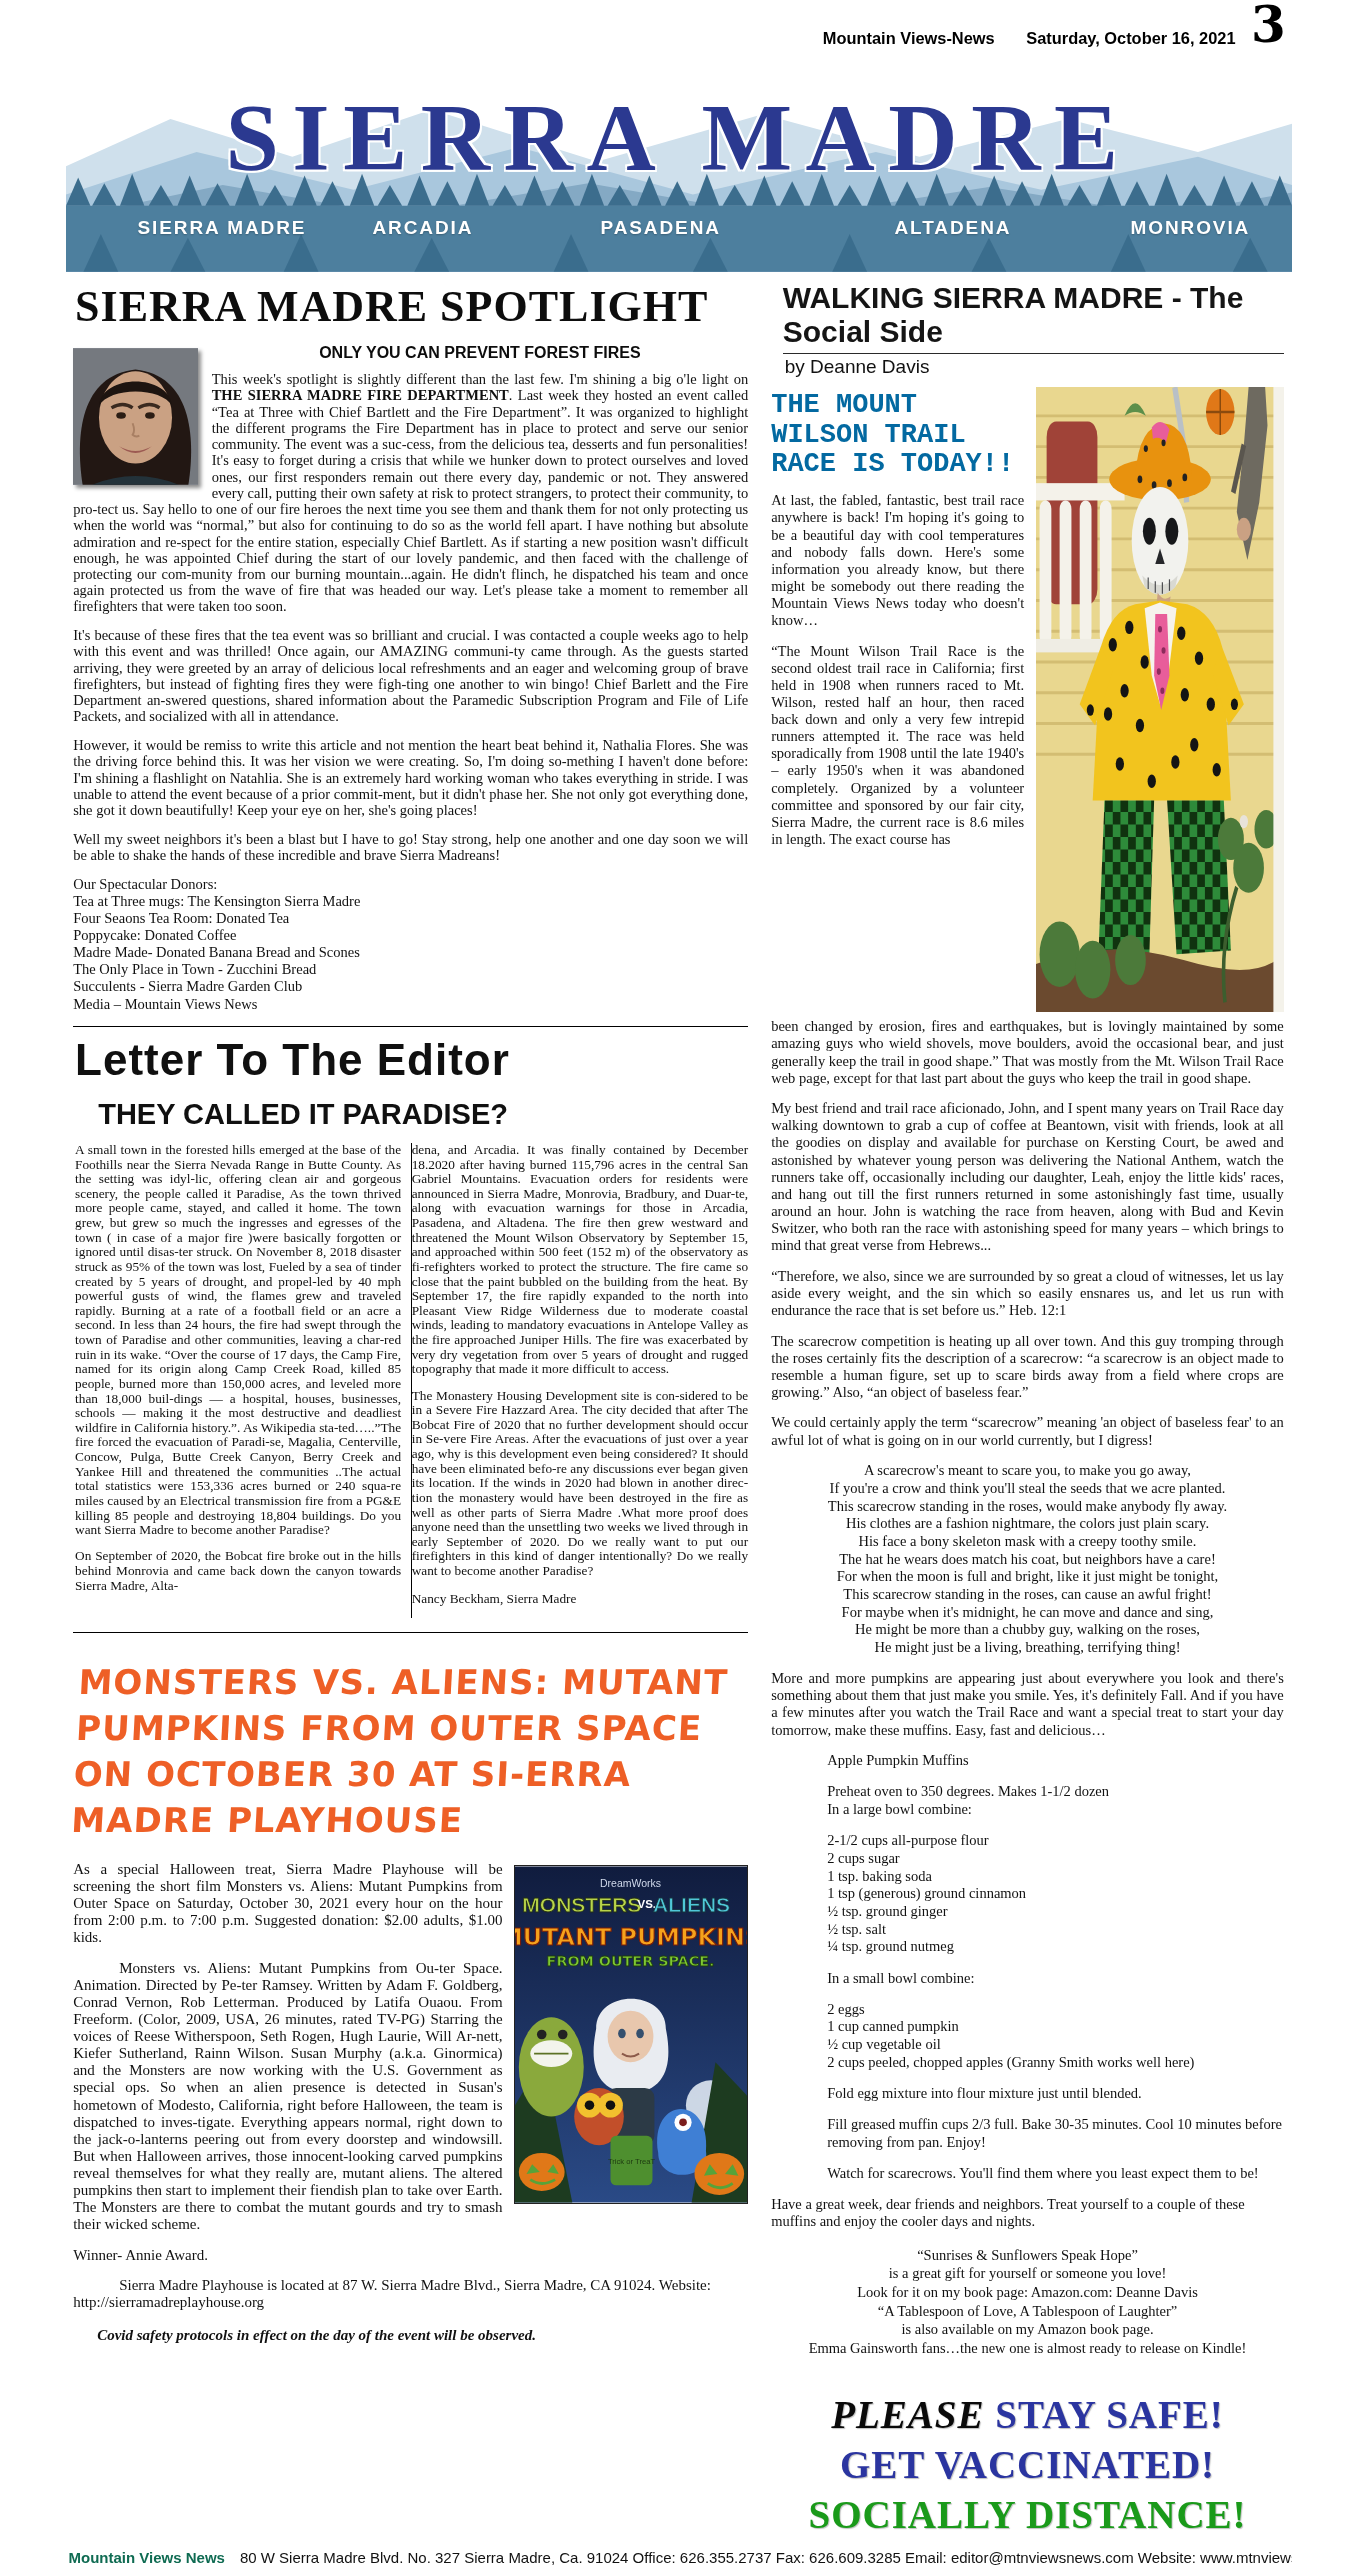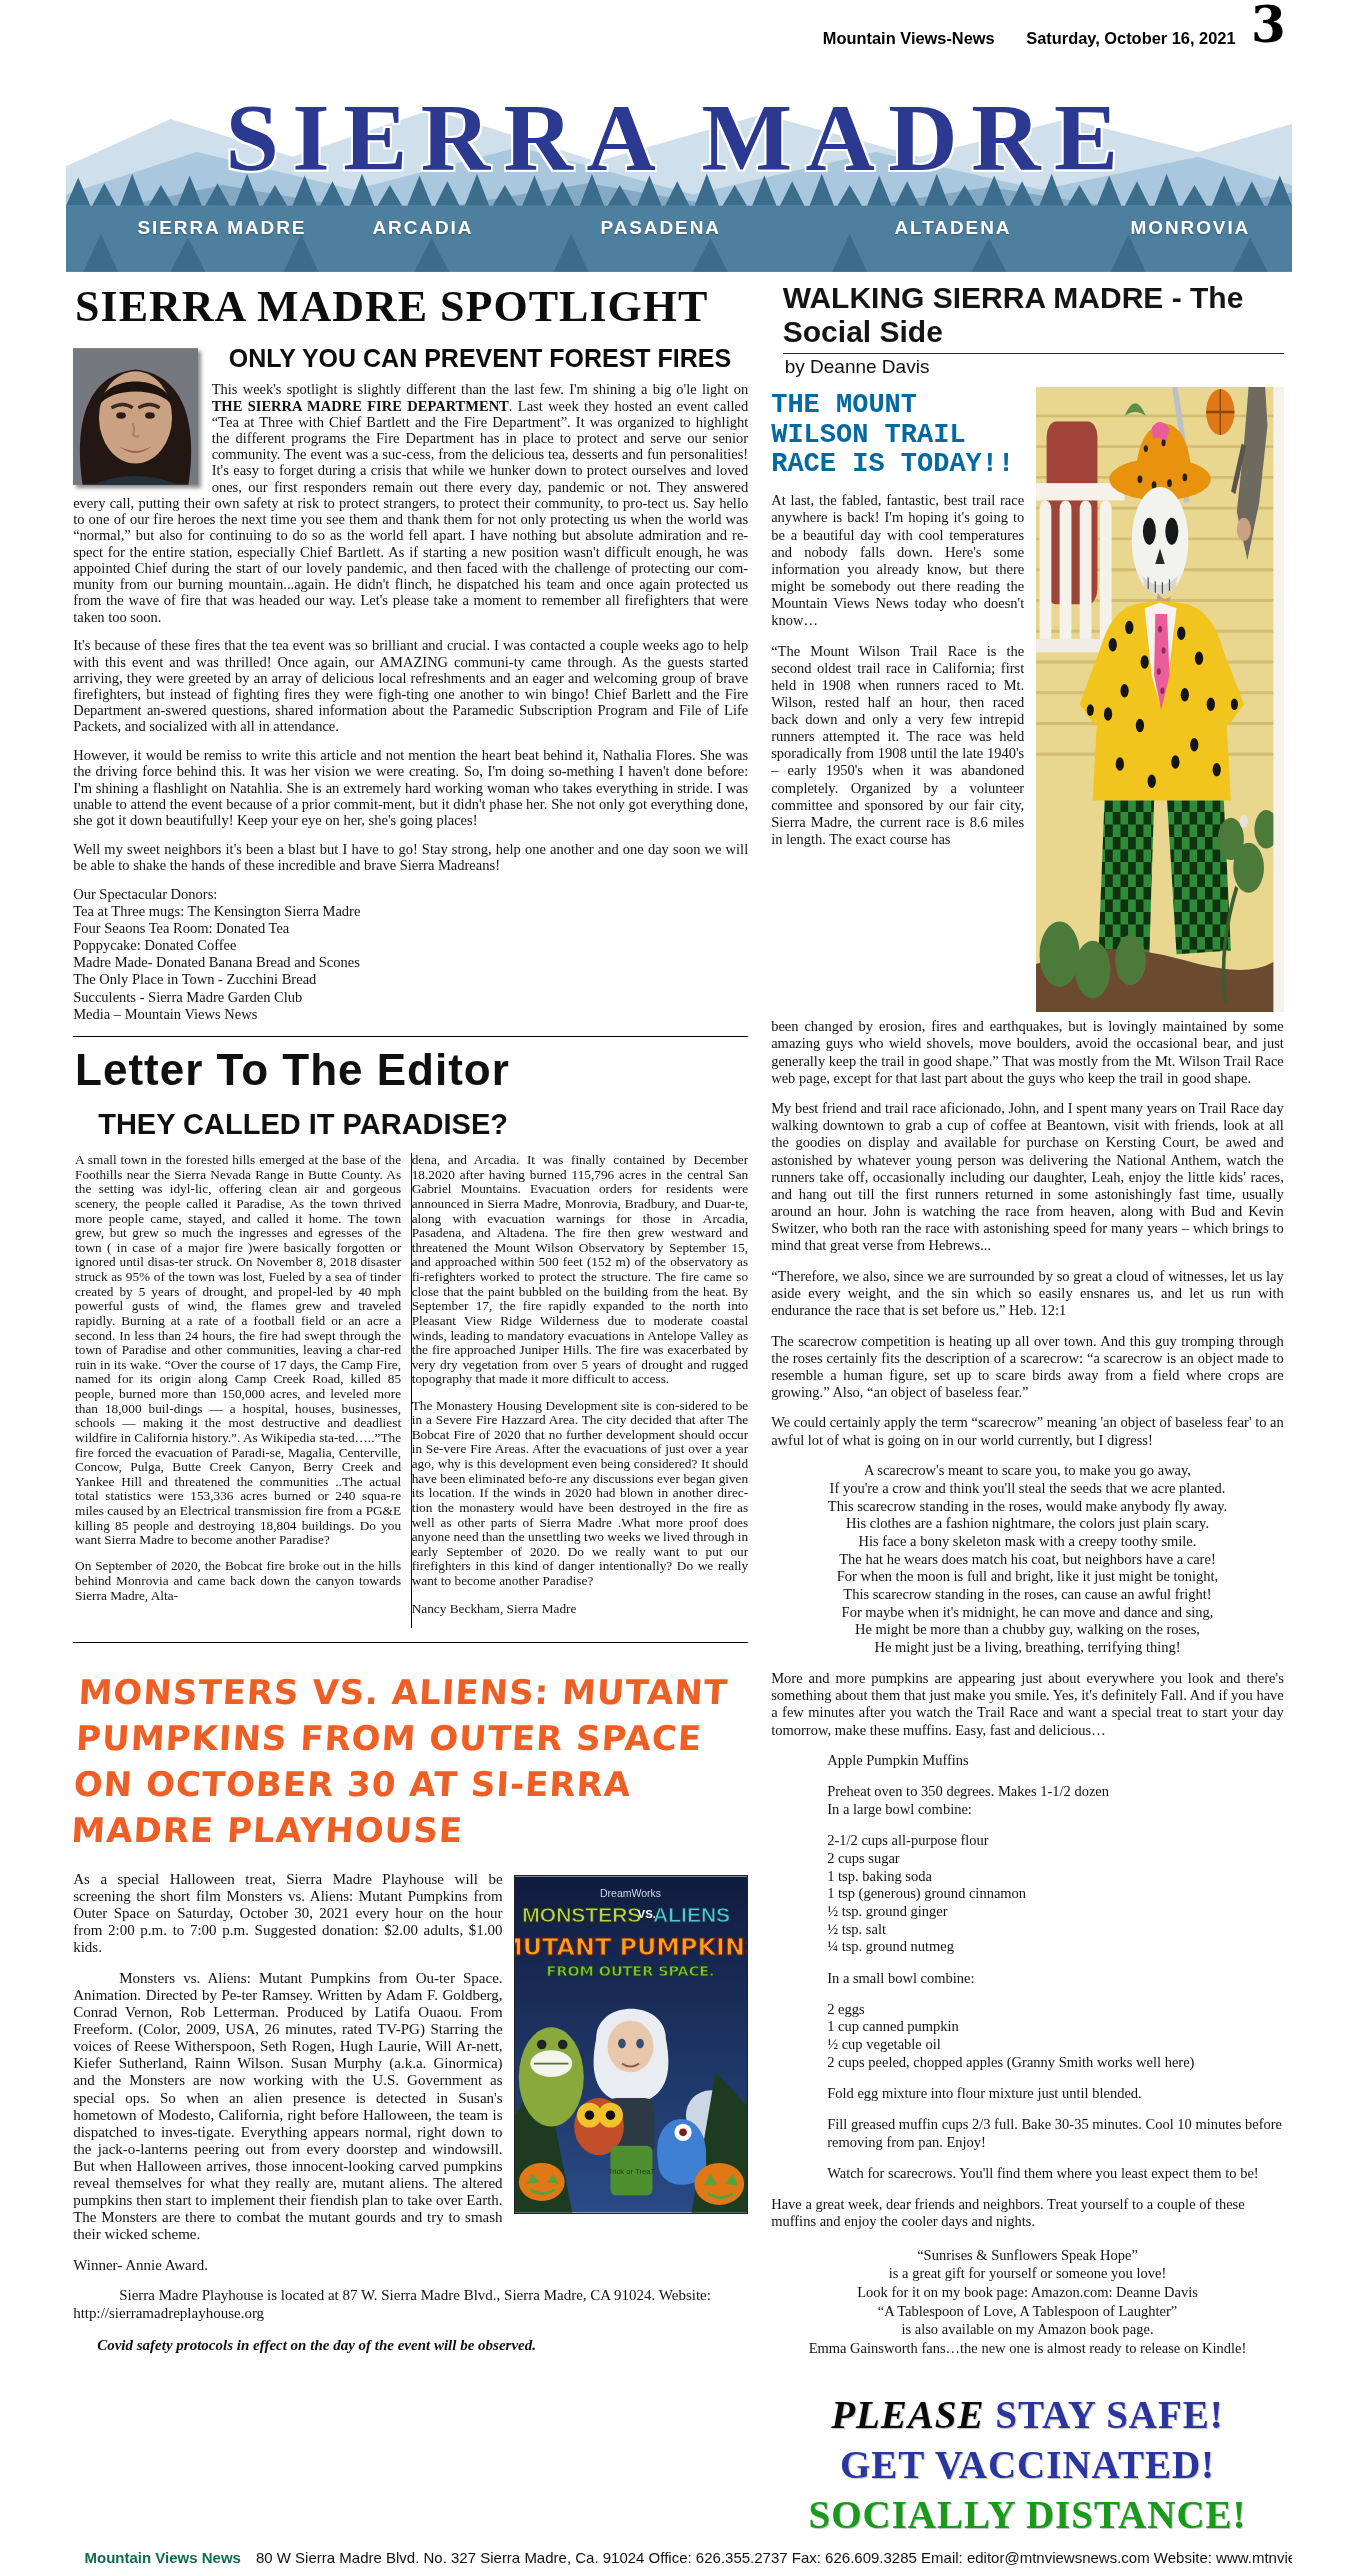--- a/index.html
+++ b/index.html
@@ -46,21 +46,21 @@
   
   .spot-title {
     font-family:"Liberation Serif", serif; font-weight:bold; font-size:44px;
     letter-spacing:1px; color:#0d0d0d; margin:0 0 11.6px 1.9px; white-space:nowrap;
   }
   .spot-body { font-size:14.5px; line-height:1.12; }
   .portrait { float:left; width:125px; height:137px; margin:3.9px 13.5px 5.8px 0;
     box-shadow:2.9px 2.9px 3.9px rgba(0,0,0,.45); }
   .portrait svg { width:100%; height:100%; display:block; }
   .spot-head {
-    font-family:"Liberation Sans", sans-serif; font-weight:bold; font-size:25px;
+    font-family:"Liberation Sans", sans-serif; font-weight:bold; font-size:16px;
     text-align:center; margin:5.8px 0 9.6px 0; letter-spacing:0px; color:#0d0d0d;
   }
   .spot-body p { margin-bottom:12.5px; }
   .donors div { line-height:1.18; }
   
   .rule { border-top:1.9px solid #000; margin:13.5px 0 7.7px 0; }
   .letter-title {
     font-family:"Liberation Sans", sans-serif; font-weight:bold; font-size:44px;
     letter-spacing:1px; margin:1.9px 0 13.5px 1.9px; color:#101010;
   }
@@ -111,21 +111,21 @@
   
   .psa { text-align:center; margin-top:33px; font-family:"Liberation Serif", serif; font-weight:bold; }
   .psa div { font-size:39px; line-height:1.28; letter-spacing:1px; text-shadow:1px 1px 1px rgba(0,0,0,.25); }
   .psa .please { color:#0a0a0a; font-style:italic; }
   .psa .blue { color:#2b35a0; }
   .psa .green { color:#1a9a1a; }
   .psa .red { color:#8f1b1b; }
   
   .footer {
     height:37px; display:flex; align-items:center; padding:0 3px; gap:15px;
-    font-family:"Liberation Sans", sans-serif; font-size:15px; white-space:nowrap;margin-left:16px;
+    font-family:"Liberation Sans", sans-serif; font-size:15px; white-space:nowrap;
   }
   .footer .brand { color:#0f6b52; font-weight:bold; }
   .clearfix::after { content:""; display:block; clear:both; }
 </style>
 </head>
 <body>
 
 <div class="page">
 
   <div class="topbar">

